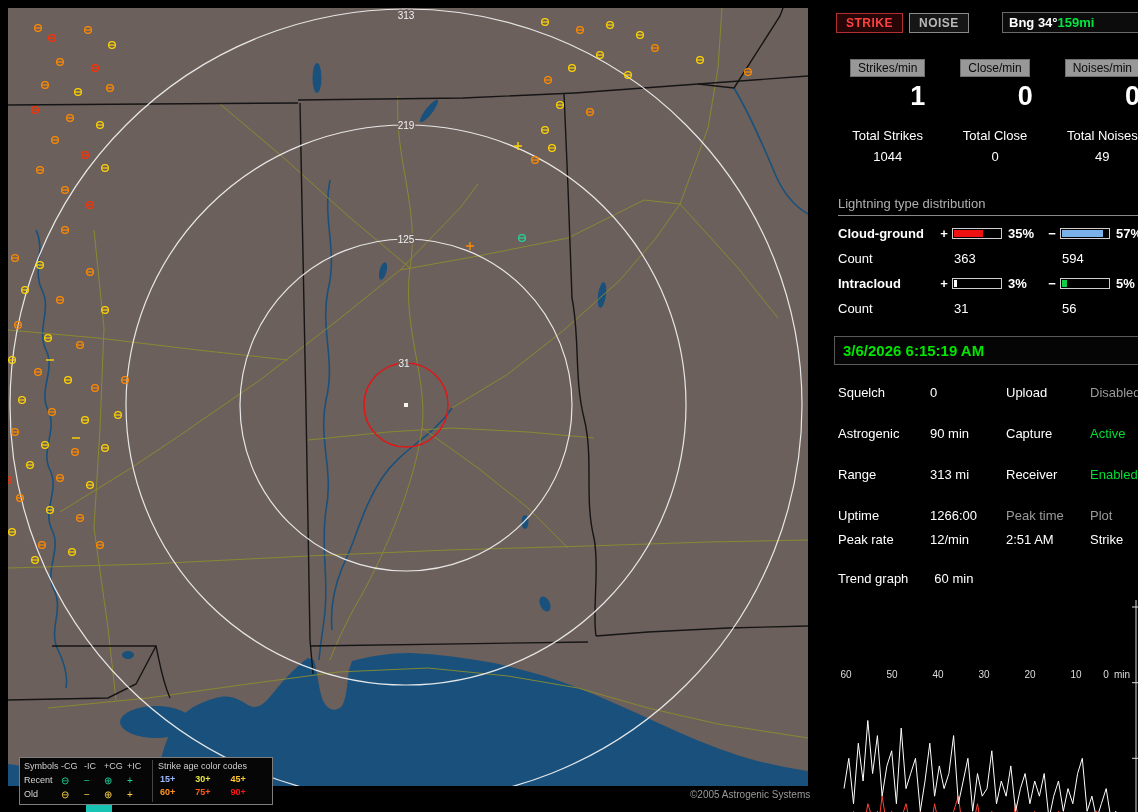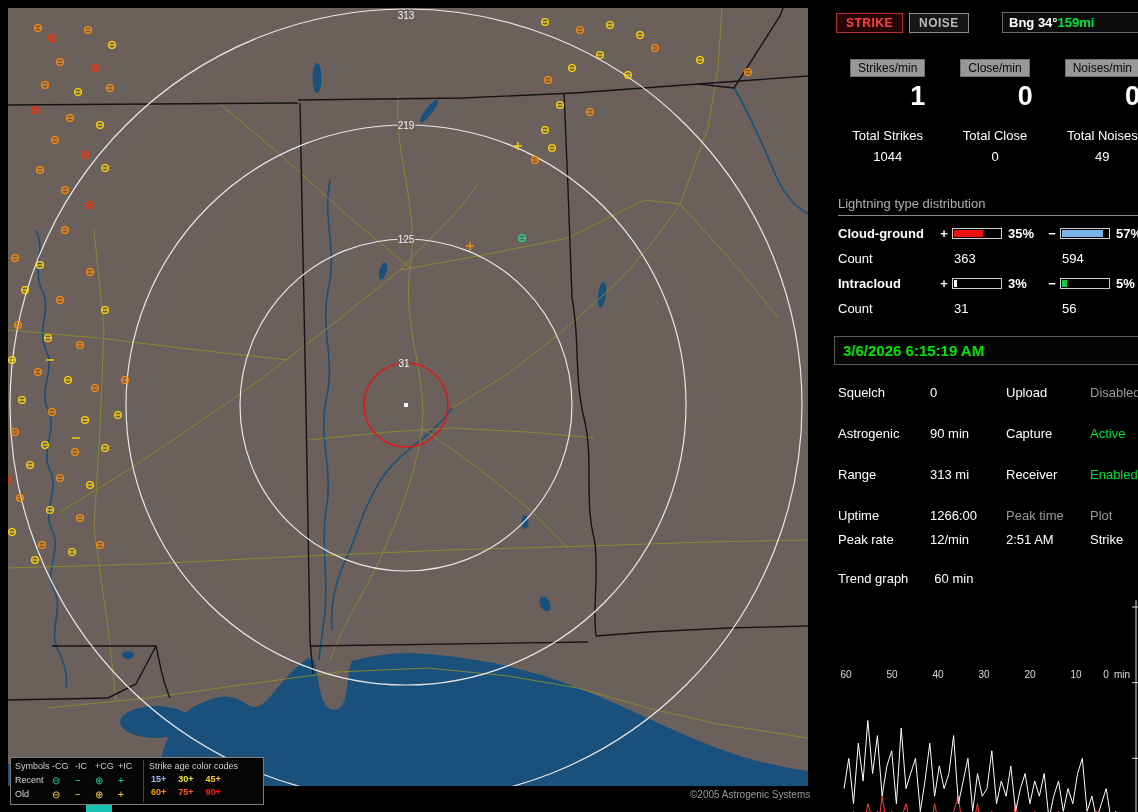--- a/index.html
+++ b/index.html
@@ -4,27 +4,27 @@
 <style>
   html,body{margin:0;padding:0;background:#000;}
   body{font-family:"Liberation Sans",sans-serif;}
   .screen{position:relative;width:1138px;height:812px;background:#000;overflow:hidden;}
 
   
   .map-area{position:absolute;left:8px;top:8px;width:800px;height:778px;}
   svg.map{display:block;width:800px;height:778px;}
   .ringlab{fill:#f2f2f2;font-size:10px;font-family:"Liberation Sans",sans-serif;paint-order:stroke;stroke:#6c605c;stroke-width:3px;}
 
-  .legend{position:absolute;left:2px;top:749px;width:254px;height:48px;background:#060606;border:1px solid #7d7d7d;display:flex;font-size:9px;color:#d8d8d8;box-sizing:border-box;padding:2px 4px;z-index:6;line-height:13px;}
+  .legend{position:absolute;left:11px;top:749px;width:254px;height:48px;background:#060606;border:1px solid #7d7d7d;display:flex;font-size:9px;color:#d8d8d8;box-sizing:border-box;padding:2px 4px;z-index:6;line-height:13px;}
   .leg-left{width:128px;display:grid;grid-template-columns:37px 23px 20px 23px 18px;}
   .leg-left span{white-space:nowrap;}
   .lhead{color:#cfcfcf;}
   .lsym{font-size:10px;}
   .leg-right{flex:1;padding-left:5px;border-left:1px solid #444;}
-  .age-row{display:flex;gap:12px;padding-left:2px;font-weight:bold;}
+  .age-row{display:flex;gap:20px;padding-left:2px;font-weight:bold;}
 
   .copyright{position:absolute;left:690px;top:789px;font-size:10px;color:#9a9a9a;}
   .teal-frag{position:absolute;left:86px;top:803px;width:26px;height:9px;background:#17c3b2;}
 
   
   .panel{position:absolute;left:834px;top:8px;width:322px;height:798px;color:#fff;font-size:13px;}
   .p-top{display:flex;align-items:center;margin:4px 2px 0 2px;}
   .btn-strike{background:#250505;border:1px solid #b03030;color:#ff4040;font-weight:bold;font-size:12px;padding:2px 9px;letter-spacing:.5px;cursor:pointer;}
   .btn-noise{background:#161616;border:1px solid #8a8a8a;color:#b9b9b9;font-weight:bold;font-size:12px;padding:2px 9px;margin-left:6px;letter-spacing:.5px;cursor:pointer;}
   .bng-box{margin-left:auto;width:138px;display:flex;background:#0c0c0c;border:1px solid #6a6a6a;padding:2px 6px;font-weight:bold;font-size:13px;}

